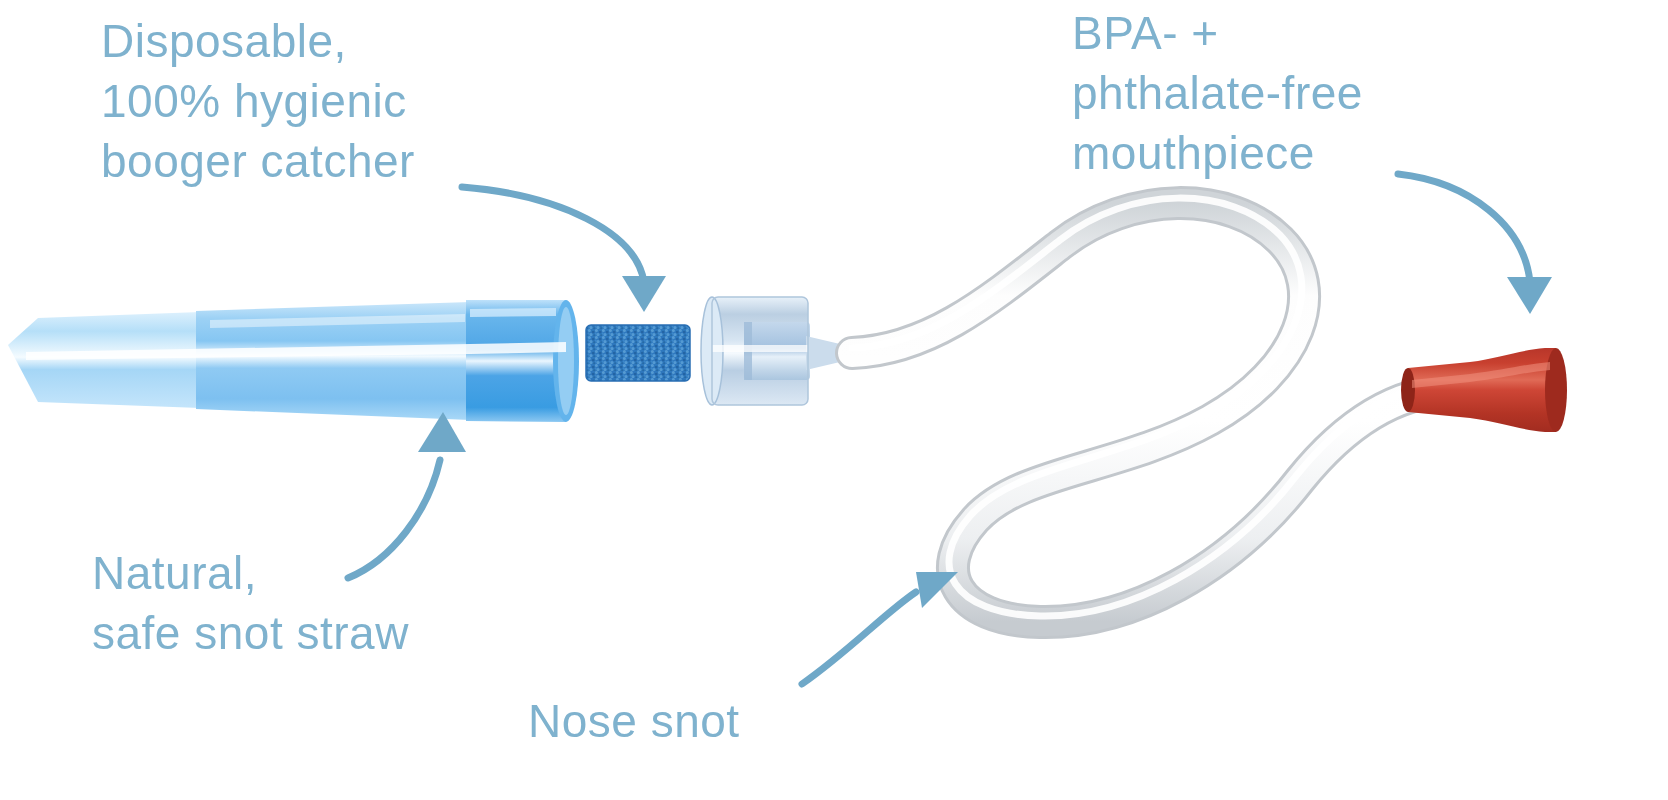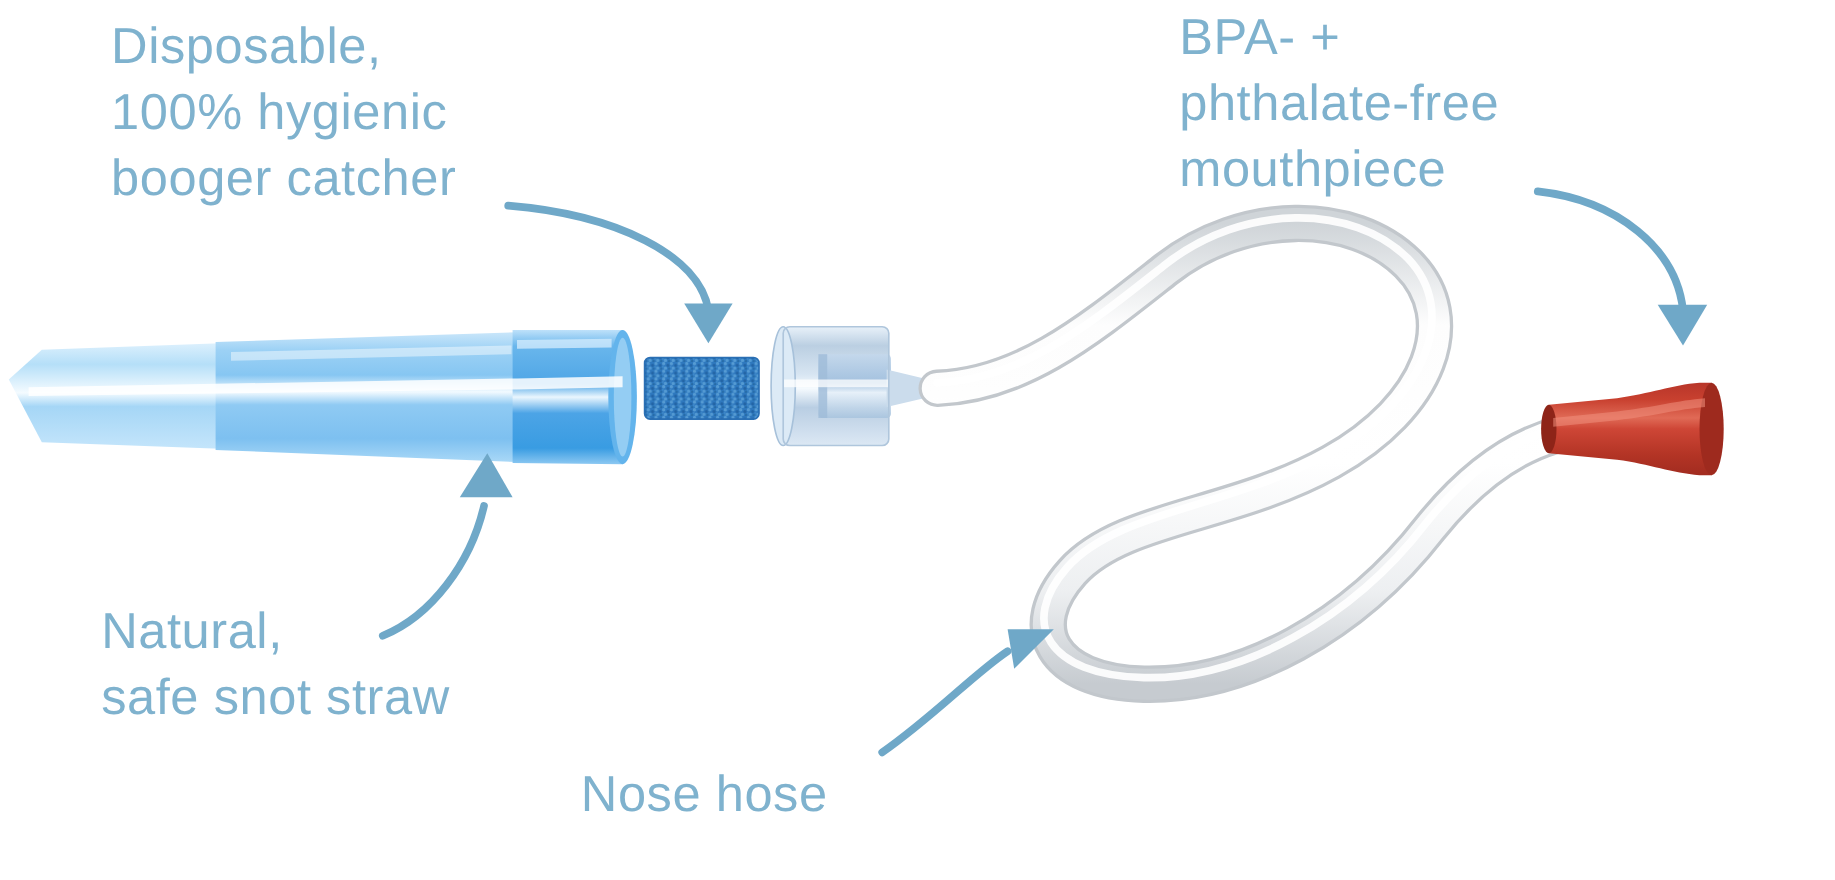--- a/index.html
+++ b/index.html
@@ -219,15 +219,15 @@
 100% hygienic
 booger catcher</div>
 
   <div class="callout" id="label-bpa">BPA- +
 phthalate-free
 mouthpiece</div>
 
   <div class="callout" id="label-straw">Natural,
 safe snot straw</div>
 
-  <div class="callout" id="label-hose">Nose hose</div>
+  <div class="callout" id="label-hose">Nose snot</div>
 
 </div>
 
 </body></html>

